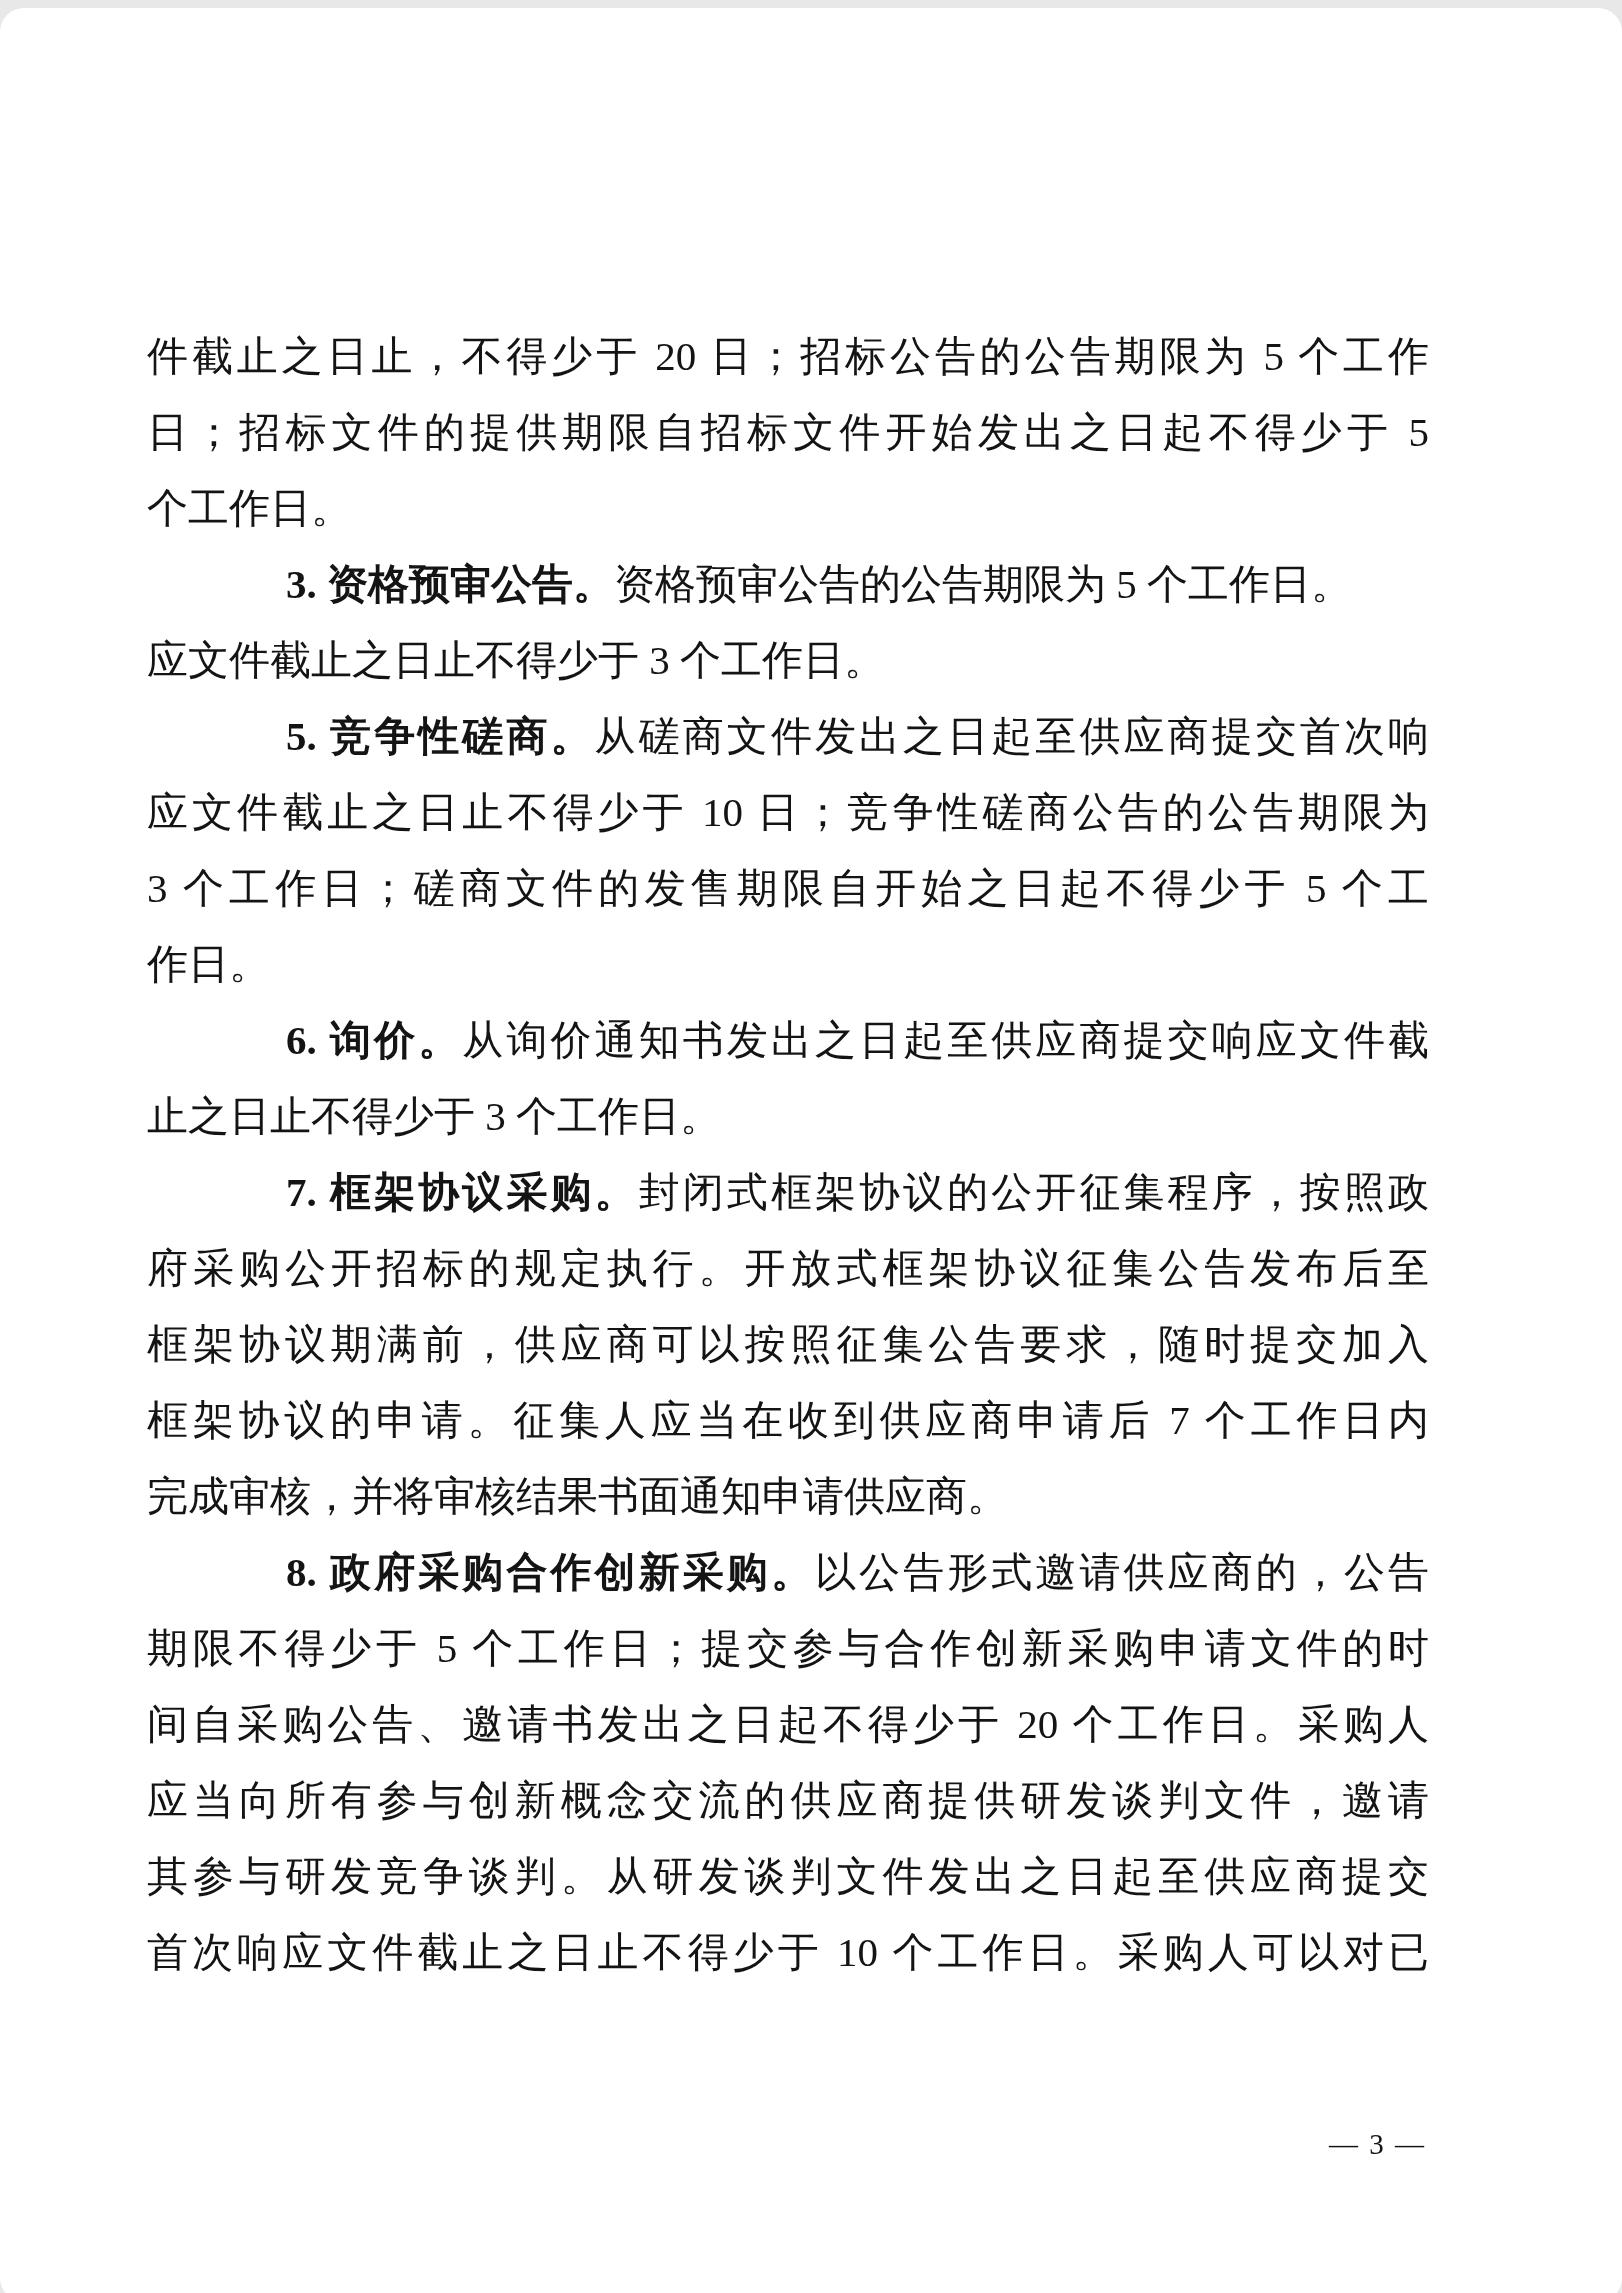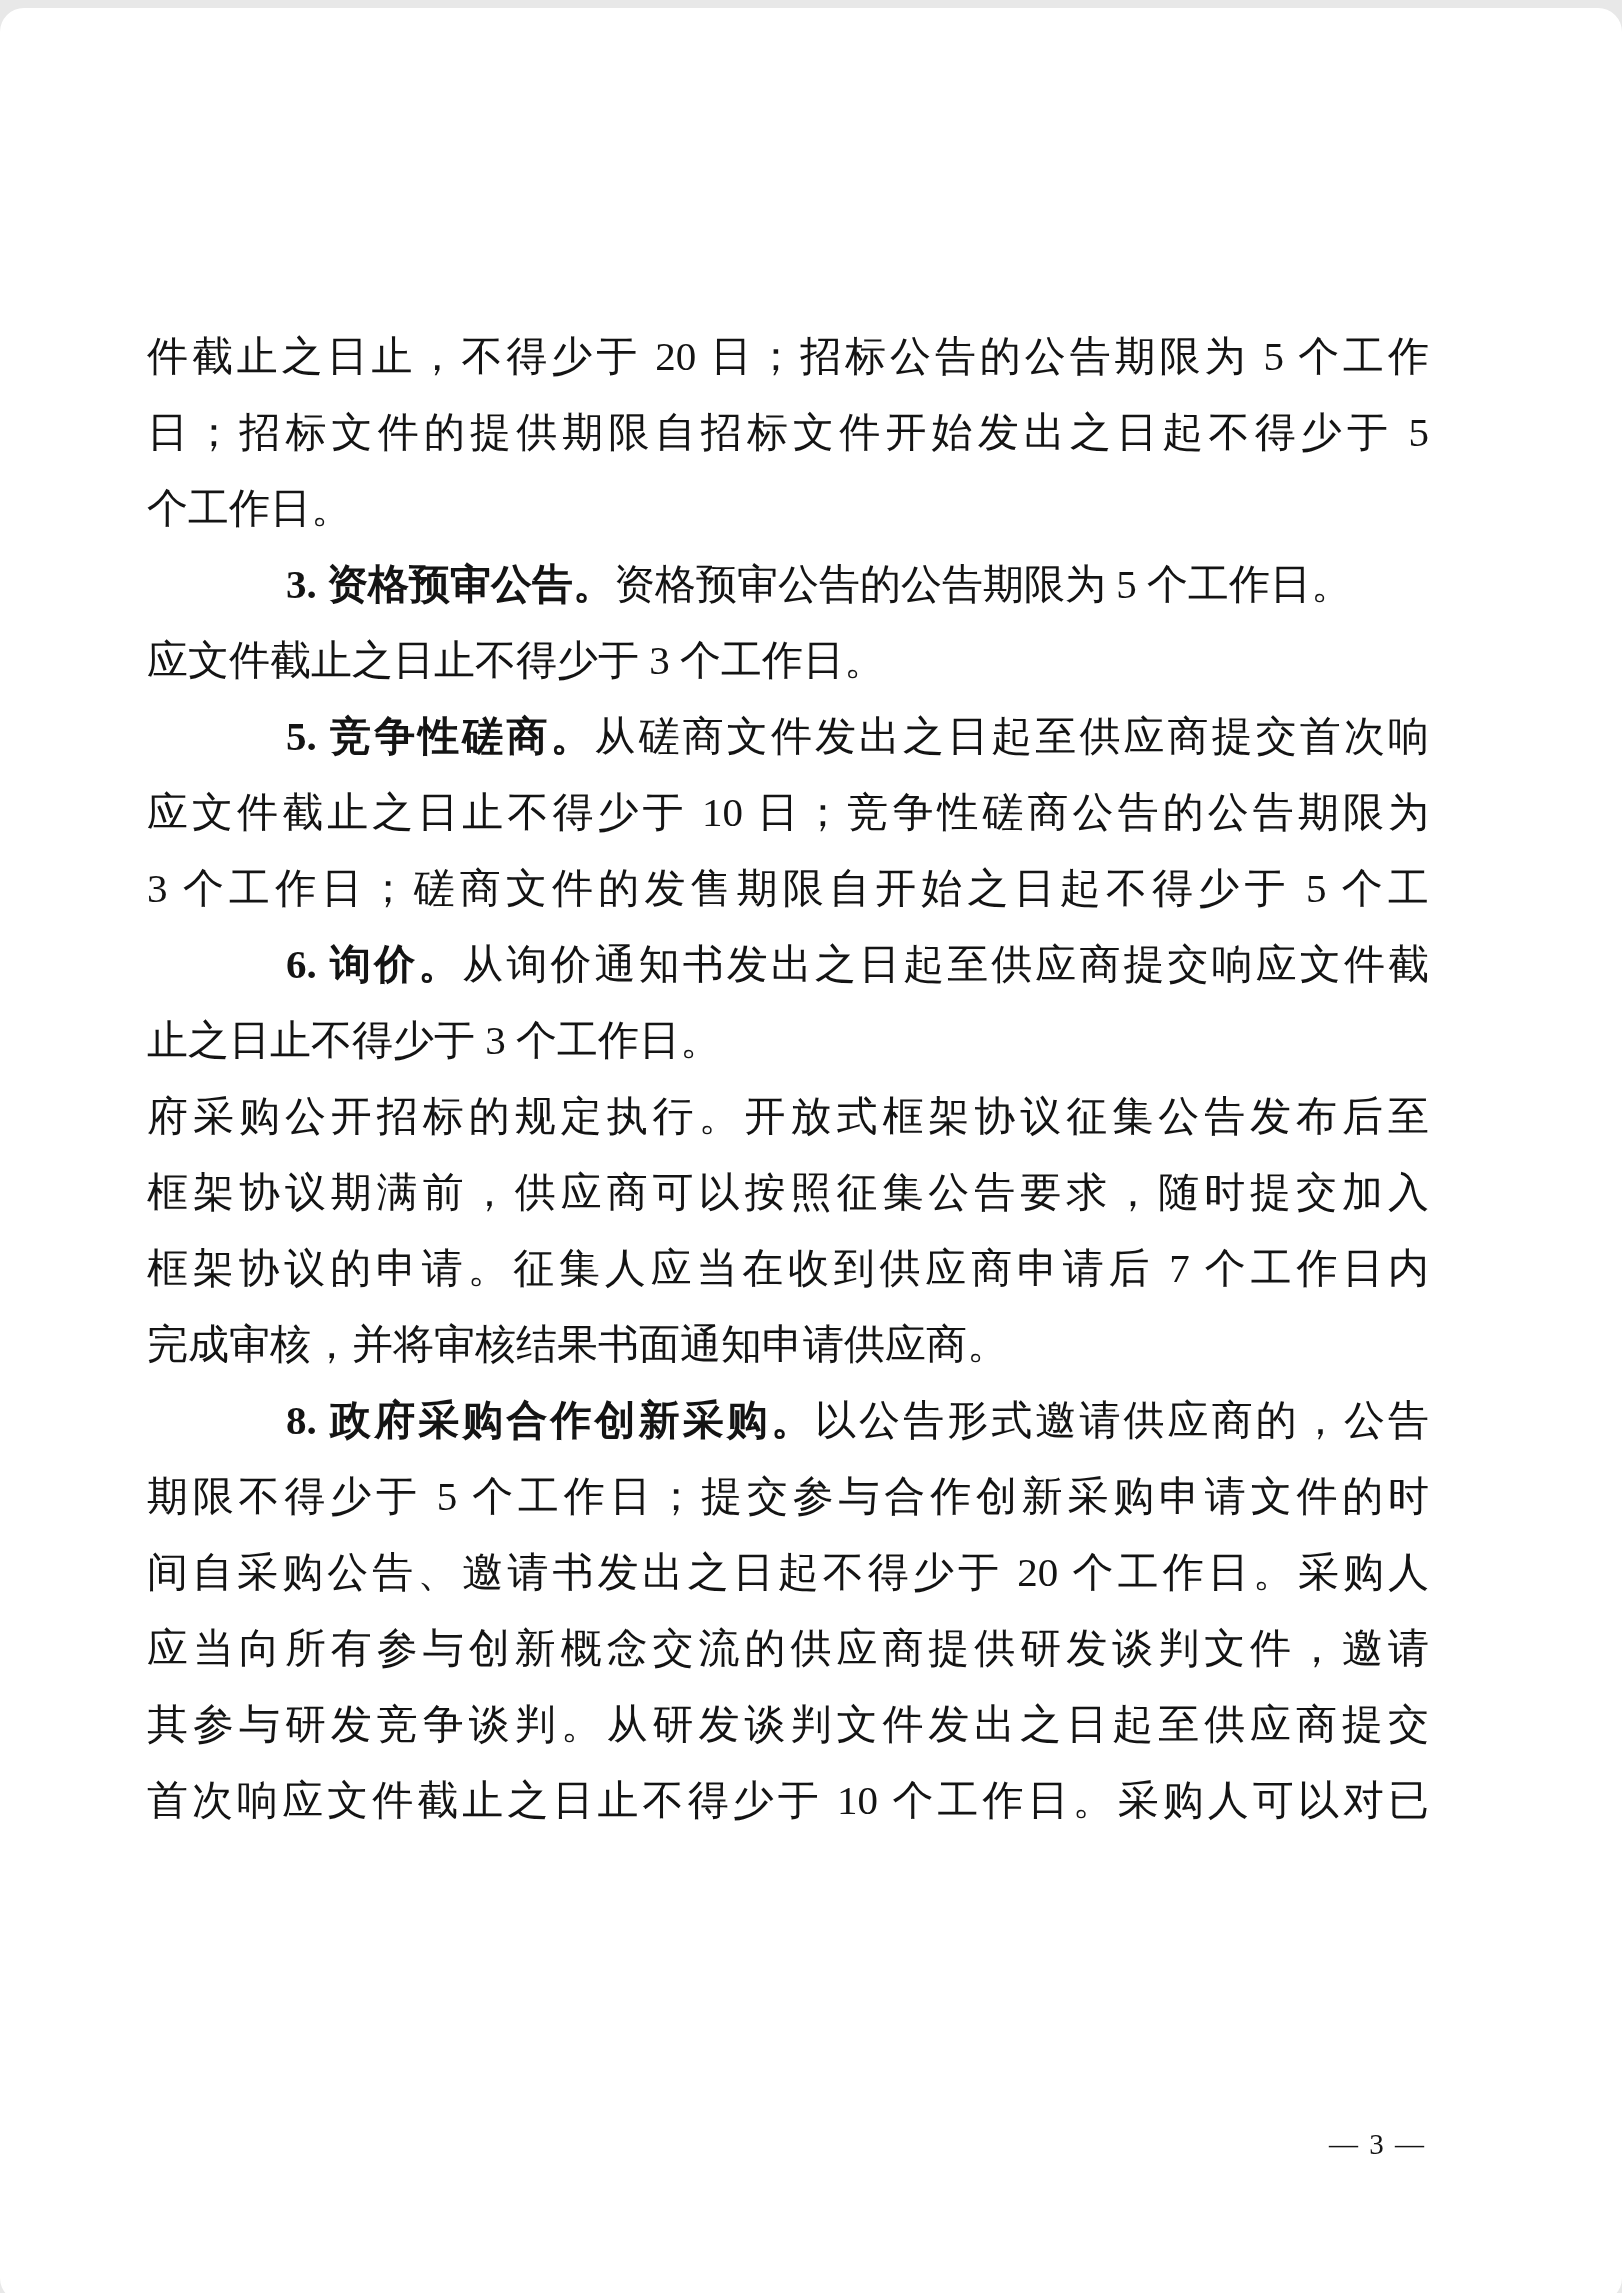--- a/index.html
+++ b/index.html
@@ -53,22 +53,24 @@
 <div class="page">
   <main class="doc-body">
       <div class="line">件截止之日止，不得少于 20 日；招标公告的公告期限为 5 个工作</div>
       <div class="line">日；招标文件的提供期限自招标文件开始发出之日起不得少于 5</div>
       <div class="line end">个工作日。</div>
       <div class="line indent end"><b>3. 资格预审公告。</b>资格预审公告的公告期限为 5 个工作日。</div>
       <div class="line end">应文件截止之日止不得少于 3 个工作日。</div>
       <div class="line indent"><b>5. 竞争性磋商。</b>从磋商文件发出之日起至供应商提交首次响</div>
       <div class="line">应文件截止之日止不得少于 10 日；竞争性磋商公告的公告期限为</div>
       <div class="line">3 个工作日；磋商文件的发售期限自开始之日起不得少于 5 个工</div>
+      <div class="line end">作日。</div>
       <div class="line indent"><b>6. 询价。</b>从询价通知书发出之日起至供应商提交响应文件截</div>
       <div class="line end">止之日止不得少于 3 个工作日。</div>
+      <div class="line indent"><b>7. 框架协议采购。</b>封闭式框架协议的公开征集程序，按照政</div>
       <div class="line">府采购公开招标的规定执行。开放式框架协议征集公告发布后至</div>
       <div class="line">框架协议期满前，供应商可以按照征集公告要求，随时提交加入</div>
       <div class="line">框架协议的申请。征集人应当在收到供应商申请后 7 个工作日内</div>
       <div class="line end">完成审核，并将审核结果书面通知申请供应商。</div>
       <div class="line indent"><b>8. 政府采购合作创新采购。</b>以公告形式邀请供应商的，公告</div>
       <div class="line">期限不得少于 5 个工作日；提交参与合作创新采购申请文件的时</div>
       <div class="line">间自采购公告、邀请书发出之日起不得少于 20 个工作日。采购人</div>
       <div class="line">应当向所有参与创新概念交流的供应商提供研发谈判文件，邀请</div>
       <div class="line">其参与研发竞争谈判。从研发谈判文件发出之日起至供应商提交</div>
       <div class="line">首次响应文件截止之日止不得少于 10 个工作日。采购人可以对已</div>

